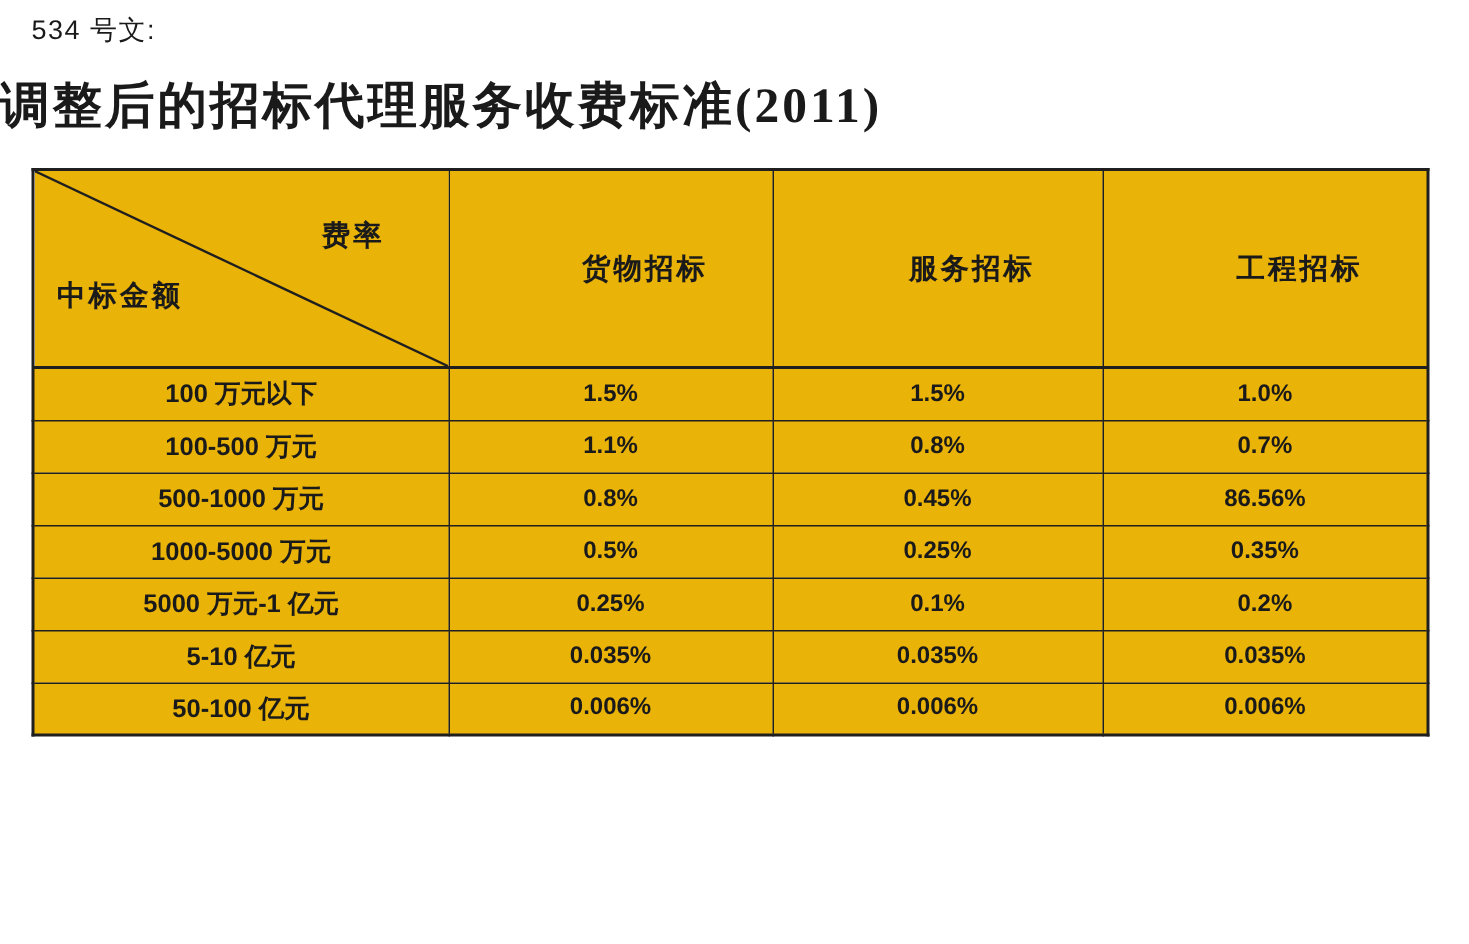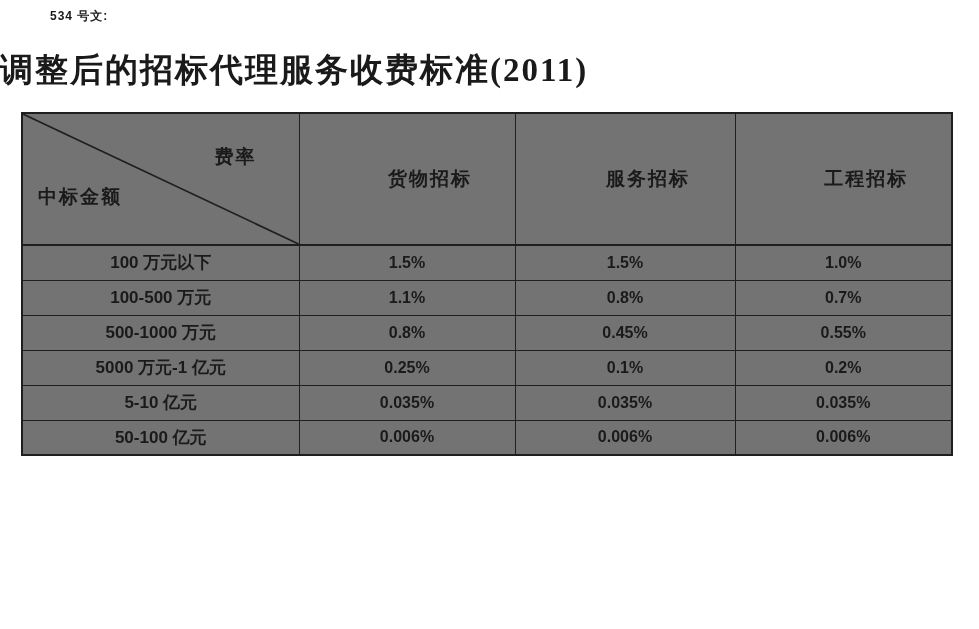--- a/index.html
+++ b/index.html
@@ -6,23 +6,23 @@
   html, body { background: #ffffff; }
   body {
     width: 979px; height: 629px;
     position: relative;
     overflow: hidden;
     font-family: "Liberation Serif", "DejaVu Serif", serif;
     color: #1a1a1a;
   }
   .doc-label {
     position: absolute;
-    left: 50px; top: 8px;
-    font-size: 12px;
-    font-weight: bold;
+    left: 21px; top: 8px;
+    font-size: 18px;
+    font-weight: normal;
     font-family: "Liberation Sans", "DejaVu Sans", sans-serif;
     letter-spacing: 1px;
   }
   .doc-title {
     position: absolute;
     left: 0; top: 48px;
     width: 100%;
     text-align: left;
     font-size: 33px;
     font-weight: bold;
@@ -34,21 +34,21 @@
     left: 21px; top: 112px;
     width: 930px;
     border-collapse: collapse;
     table-layout: fixed;
     border: 2px solid #1f1f1f;
   }
   table.fee-table td {
     border: 1px solid #1f1f1f;
     text-align: center;
     vertical-align: middle;
-    background: #737373;
+    background: #eab308;
   }
   tr.header-row { height: 132px; }
   tr.header-row td { border-bottom: 2px solid #1f1f1f; }
   tr.data-row { height: 35px; }
   td.corner-cell {
     position: relative;
     padding: 0;
   }
   td.corner-cell svg.diag {
     position: absolute;
@@ -124,21 +124,27 @@
     <tr class="data-row">
       <td class="row-label">100-500 万元</td>
       <td class="rate-cell">1.1%</td>
       <td class="rate-cell">0.8%</td>
       <td class="rate-cell">0.7%</td>
     </tr>
     <tr class="data-row">
       <td class="row-label">500-1000 万元</td>
       <td class="rate-cell">0.8%</td>
       <td class="rate-cell">0.45%</td>
-      <td class="rate-cell">0.55%</td>
+      <td class="rate-cell">86.56%</td>
+    </tr>
+    <tr class="data-row">
+      <td class="row-label">1000-5000 万元</td>
+      <td class="rate-cell">0.5%</td>
+      <td class="rate-cell">0.25%</td>
+      <td class="rate-cell">0.35%</td>
     </tr>
     <tr class="data-row">
       <td class="row-label">5000 万元-1 亿元</td>
       <td class="rate-cell">0.25%</td>
       <td class="rate-cell">0.1%</td>
       <td class="rate-cell">0.2%</td>
     </tr>
     <tr class="data-row">
       <td class="row-label">5-10 亿元</td>
       <td class="rate-cell">0.035%</td>

